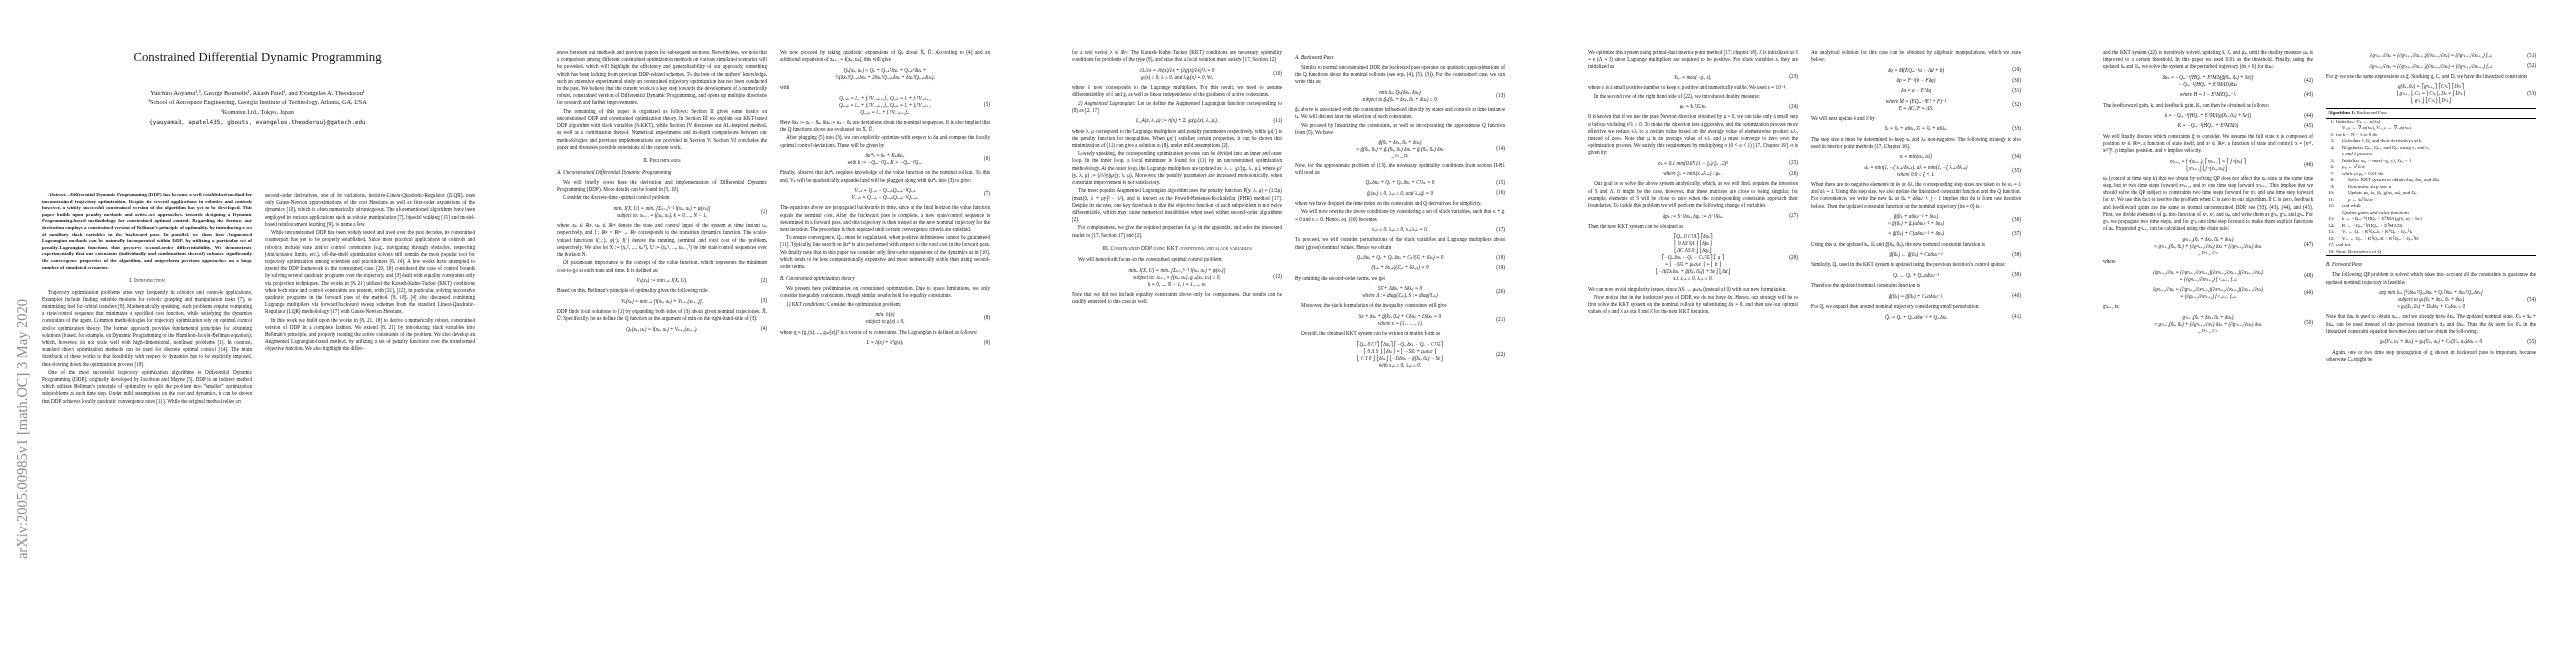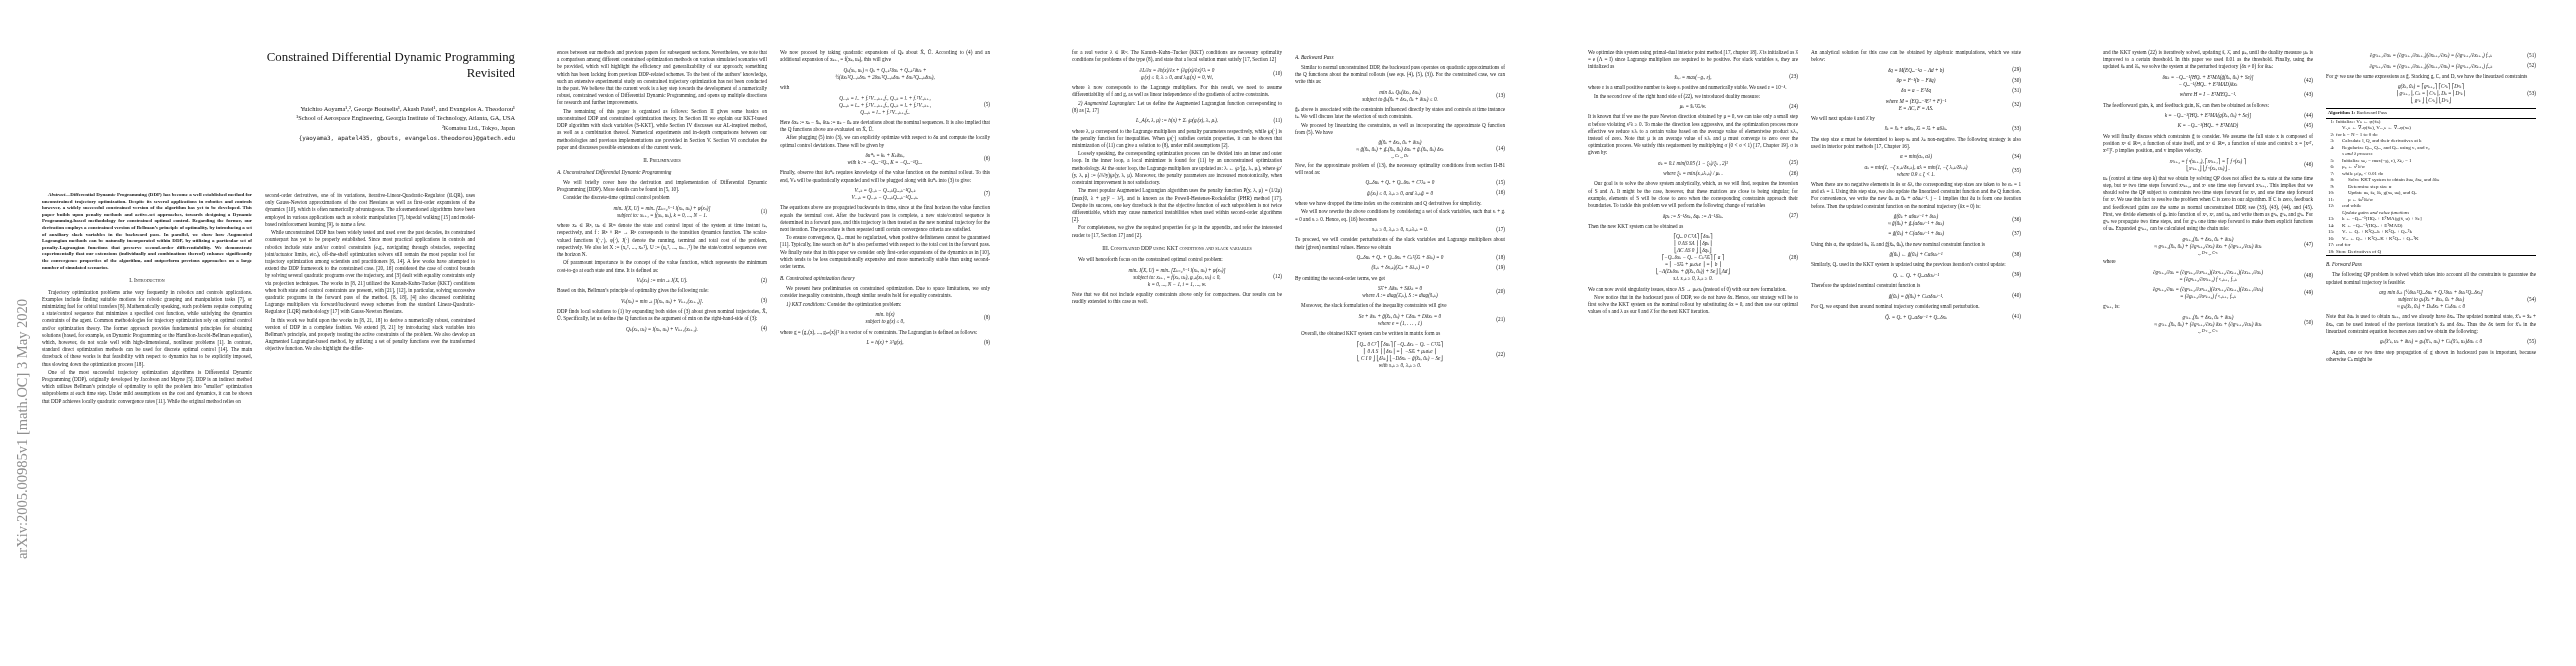--- a/index.html
+++ b/index.html
@@ -4,21 +4,21 @@
 <style>
   html,body{margin:0;padding:0}
   body{width:2576px;height:667px;background:#ffffff;color:#161616;
        font-family:"Liberation Serif","DejaVu Serif",serif;position:relative;overflow:hidden}
   .page{position:absolute;top:0;width:515px;height:667px;background:#fff}
   
   .stamp{position:absolute;left:-213px;top:420px;width:472px;height:18px;text-align:center;
          transform:rotate(-90deg);color:#8f8f8f;font-size:14.5px;white-space:nowrap;
          font-family:"Liberation Serif","DejaVu Serif",serif}
   
-  .p1-header{position:absolute;left:0;right:0;top:49px;text-align:right}
+  .p1-header{position:absolute;left:0;right:0;top:49px;text-align:center}
   .title-line{font-size:12.8px;line-height:16px}
   .authors{margin-top:23px;font-size:6.4px;line-height:9.4px}
   .affil{font-size:6.3px;line-height:9.2px}
   .emails{font-family:"DejaVu Sans Mono","Liberation Mono",monospace;font-size:5.9px;margin-top:2.8px}
   
   .col{position:absolute;width:210px;overflow:hidden;text-align:justify;
        font-size:5.2px;line-height:7.2px}
   .col-left{left:42px}
   .col-right{left:265px}
   .col-top{top:49px;height:596px}
@@ -45,21 +45,20 @@
   .alg-no{position:absolute;left:0;width:8.3px;text-align:right}
   .alg-it{font-style:italic}
 </style>
 </head>
 <body>
 
 <div class="page" id="page-1" style="left:0">
   <div class="stamp">arXiv:2005.00985v1  [math.OC]  3 May 2020</div>
   <div class="p1-header">
     <div class="title-line">Constrained Differential Dynamic Programming</div>
-    <div class="title-line">Revisited</div>
     <div class="authors">Yuichiro Aoyama¹,², George Boutselis¹, Akash Patel¹, and Evangelos A. Theodorou¹</div>
     <div class="affil">¹School of Aerospace Engineering, Georgia Institute of Technology, Atlanta, GA, USA</div>
     <div class="affil">²Komatsu Ltd., Tokyo, Japan</div>
     <div class="emails">{yaoyama3, apatel435, gbouts, evangelos.theodorou}@gatech.edu</div>
   </div>
   <div class="col col-left col-p1">
       <div class="blk abstract"><span class="abs-lead">Abstract</span>—Differential Dynamic Programming (DDP) has become a well established method for unconstrained trajectory optimization. Despite its several applications in robotics and controls however, a widely successful constrained version of the algorithm has yet to be developed. This paper builds upon penalty methods and active-set approaches, towards designing a Dynamic Programming-based methodology for constrained optimal control. Regarding the former, our derivation employs a constrained version of Bellman’s principle of optimality, by introducing a set of auxiliary slack variables in the backward pass. In parallel, we show how Augmented Lagrangian methods can be naturally incorporated within DDP, by utilizing a particular set of penalty-Lagrangian functions that preserve second-order differentiability. We demonstrate experimentally that our extensions (individually and combinations thereof) enhance significantly the convergence properties of the algorithm, and outperform previous approaches on a large number of simulated scenarios.</div>
       <div class="blk sec">I. Introduction</div>
       <div class="blk p">Trajectory optimization problems arise very frequently in robotics and controls applications. Examples include finding suitable motions for robotic grasping and manipulation tasks [7], or minimizing fuel for orbital transfers [8]. Mathematically speaking, such problems require computing a state/control sequence that minimizes a specified cost function, while satisfying the dynamics constraints of the agent. Common methodologies for trajectory optimization rely on optimal control and/or optimization theory. The former approach provides fundamental principles for obtaining solutions (based, for example, on Dynamic Programming or the Hamilton-Jacobi-Bellman equation), which, however, do not scale well with high-dimensional, nonlinear problems [1]. In contrast, standard direct optimization methods can be used for discrete optimal control [14]. The main drawback of these works is that feasibility with respect to dynamics has to be explicitly imposed, thus slowing down the optimization process [18].</div>
       <div class="blk p">One of the most successful trajectory optimization algorithms is Differential Dynamic Programming (DDP), originally developed by Jacobson and Mayne [5]. DDP is an indirect method which utilizes Bellman’s principle of optimality to split the problem into “smaller” optimization subproblems at each time step. Under mild assumptions on the cost and dynamics, it can be shown that DDP achieves locally quadratic convergence rates [11]. While the original method relies on</div>

